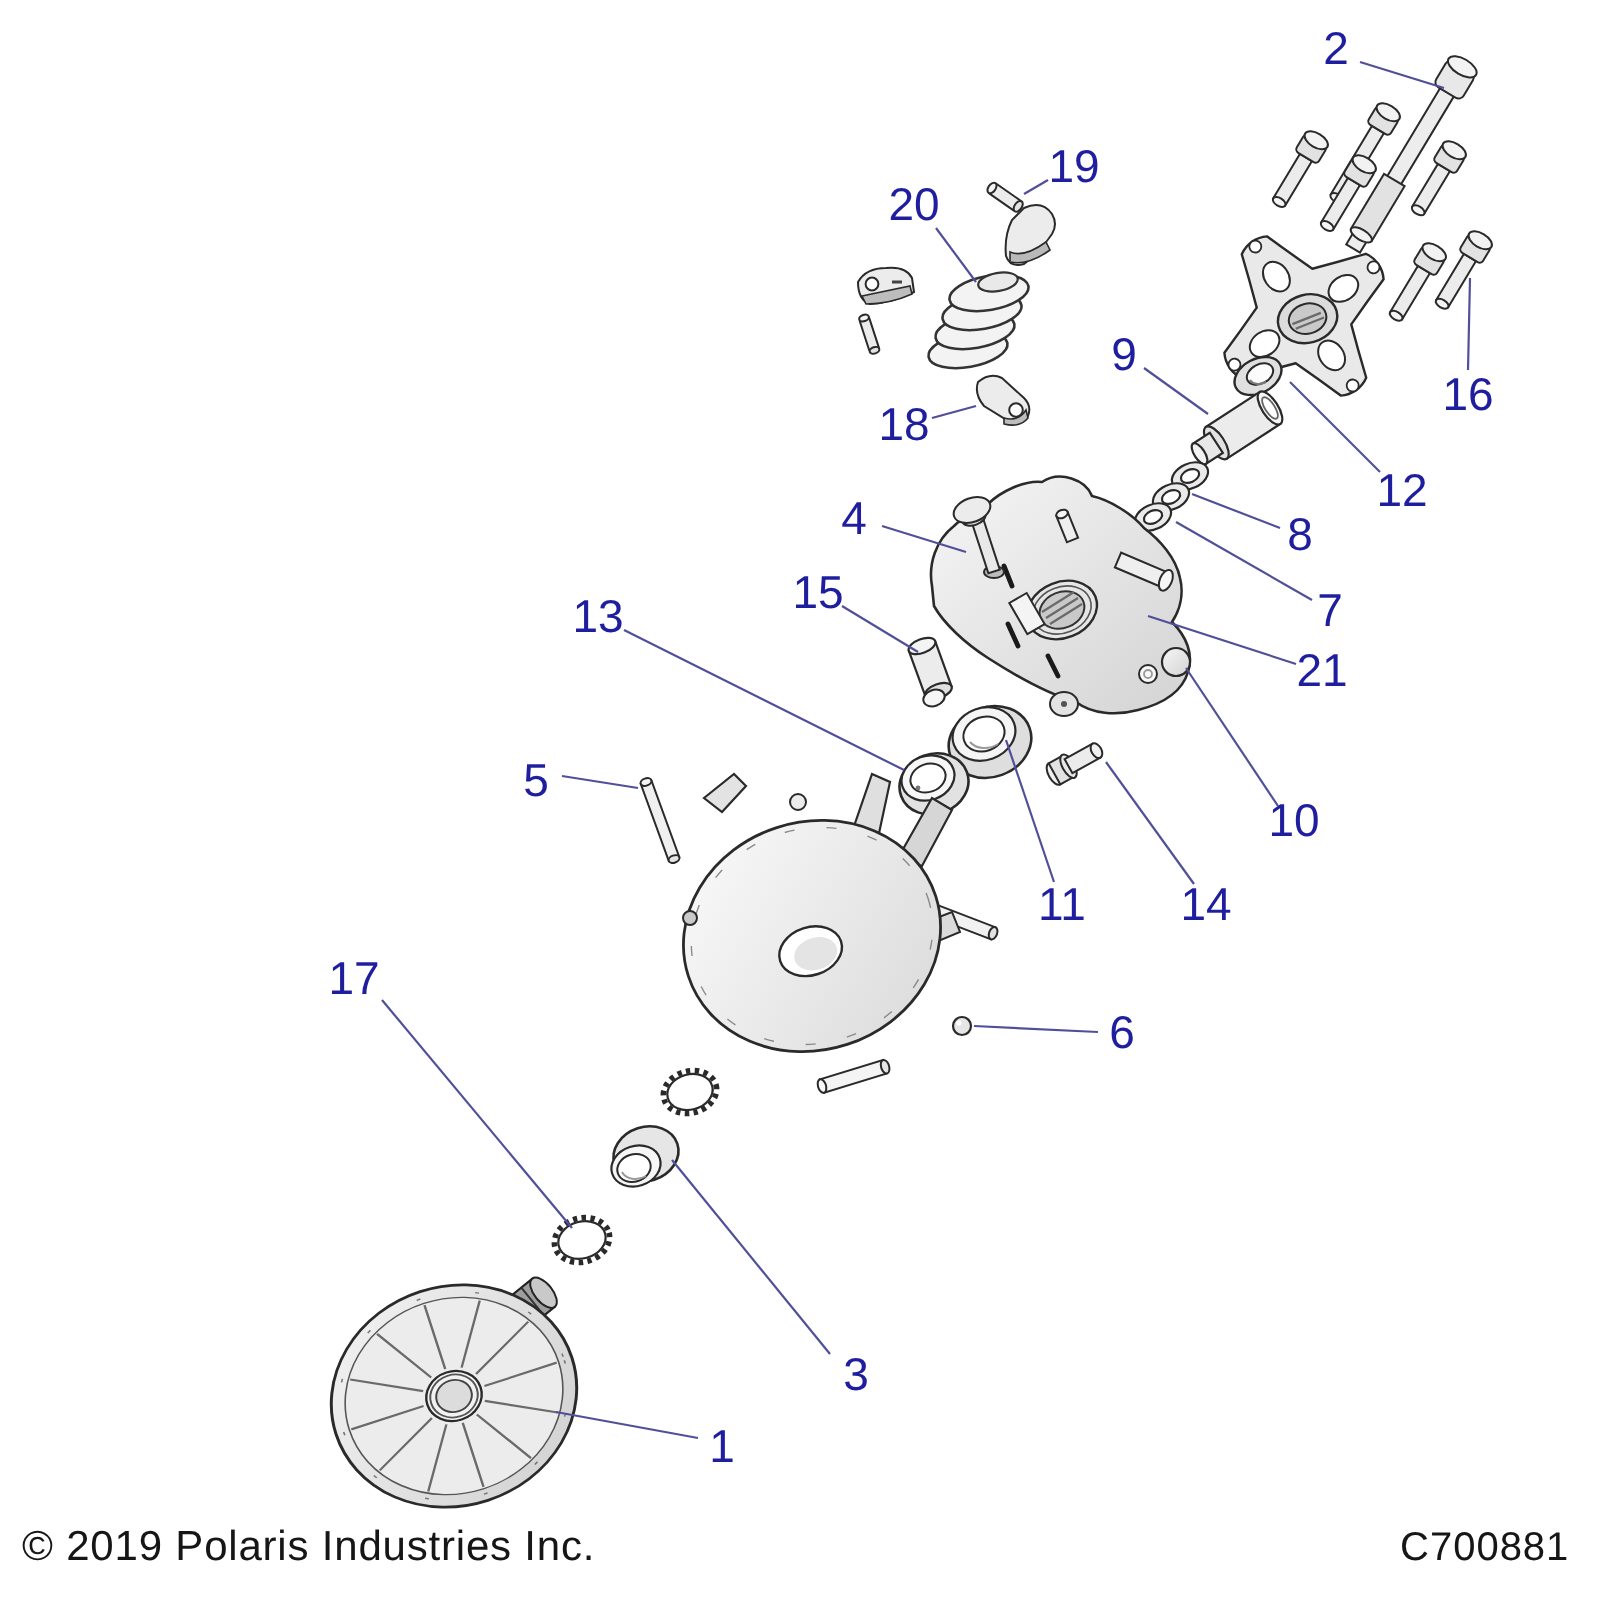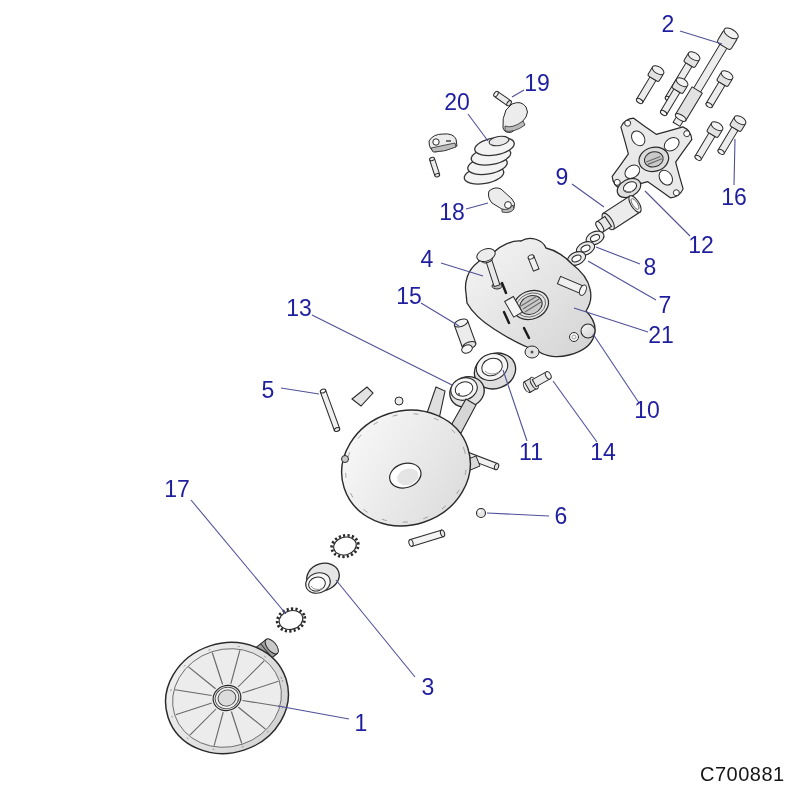--- a/index.html
+++ b/index.html
@@ -323,14 +323,15 @@
         <text x="452" y="220" class="callout" fill="#1e1e9e">18</text>
         <line x1="512" y1="97" x2="524" y2="90" class="leader" stroke="#50509a" stroke-width="1.1"></line>
         <text x="537" y="91" class="callout" fill="#1e1e9e">19</text>
         <line x1="488" y1="141" x2="468" y2="114" class="leader" stroke="#50509a" stroke-width="1.1"></line>
         <text x="457" y="110" class="callout" fill="#1e1e9e">20</text>
         <line x1="574" y1="308" x2="648" y2="332" class="leader" stroke="#50509a" stroke-width="1.1"></line>
         <text x="661" y="343" class="callout" fill="#1e1e9e">21</text>
       </g>
 </svg>
 
+<div class="footer-text copyright">© 2019 Polaris Industries Inc.</div>
 <div class="footer-text part-code">C700881</div>
 </div>
 
 </body></html>

